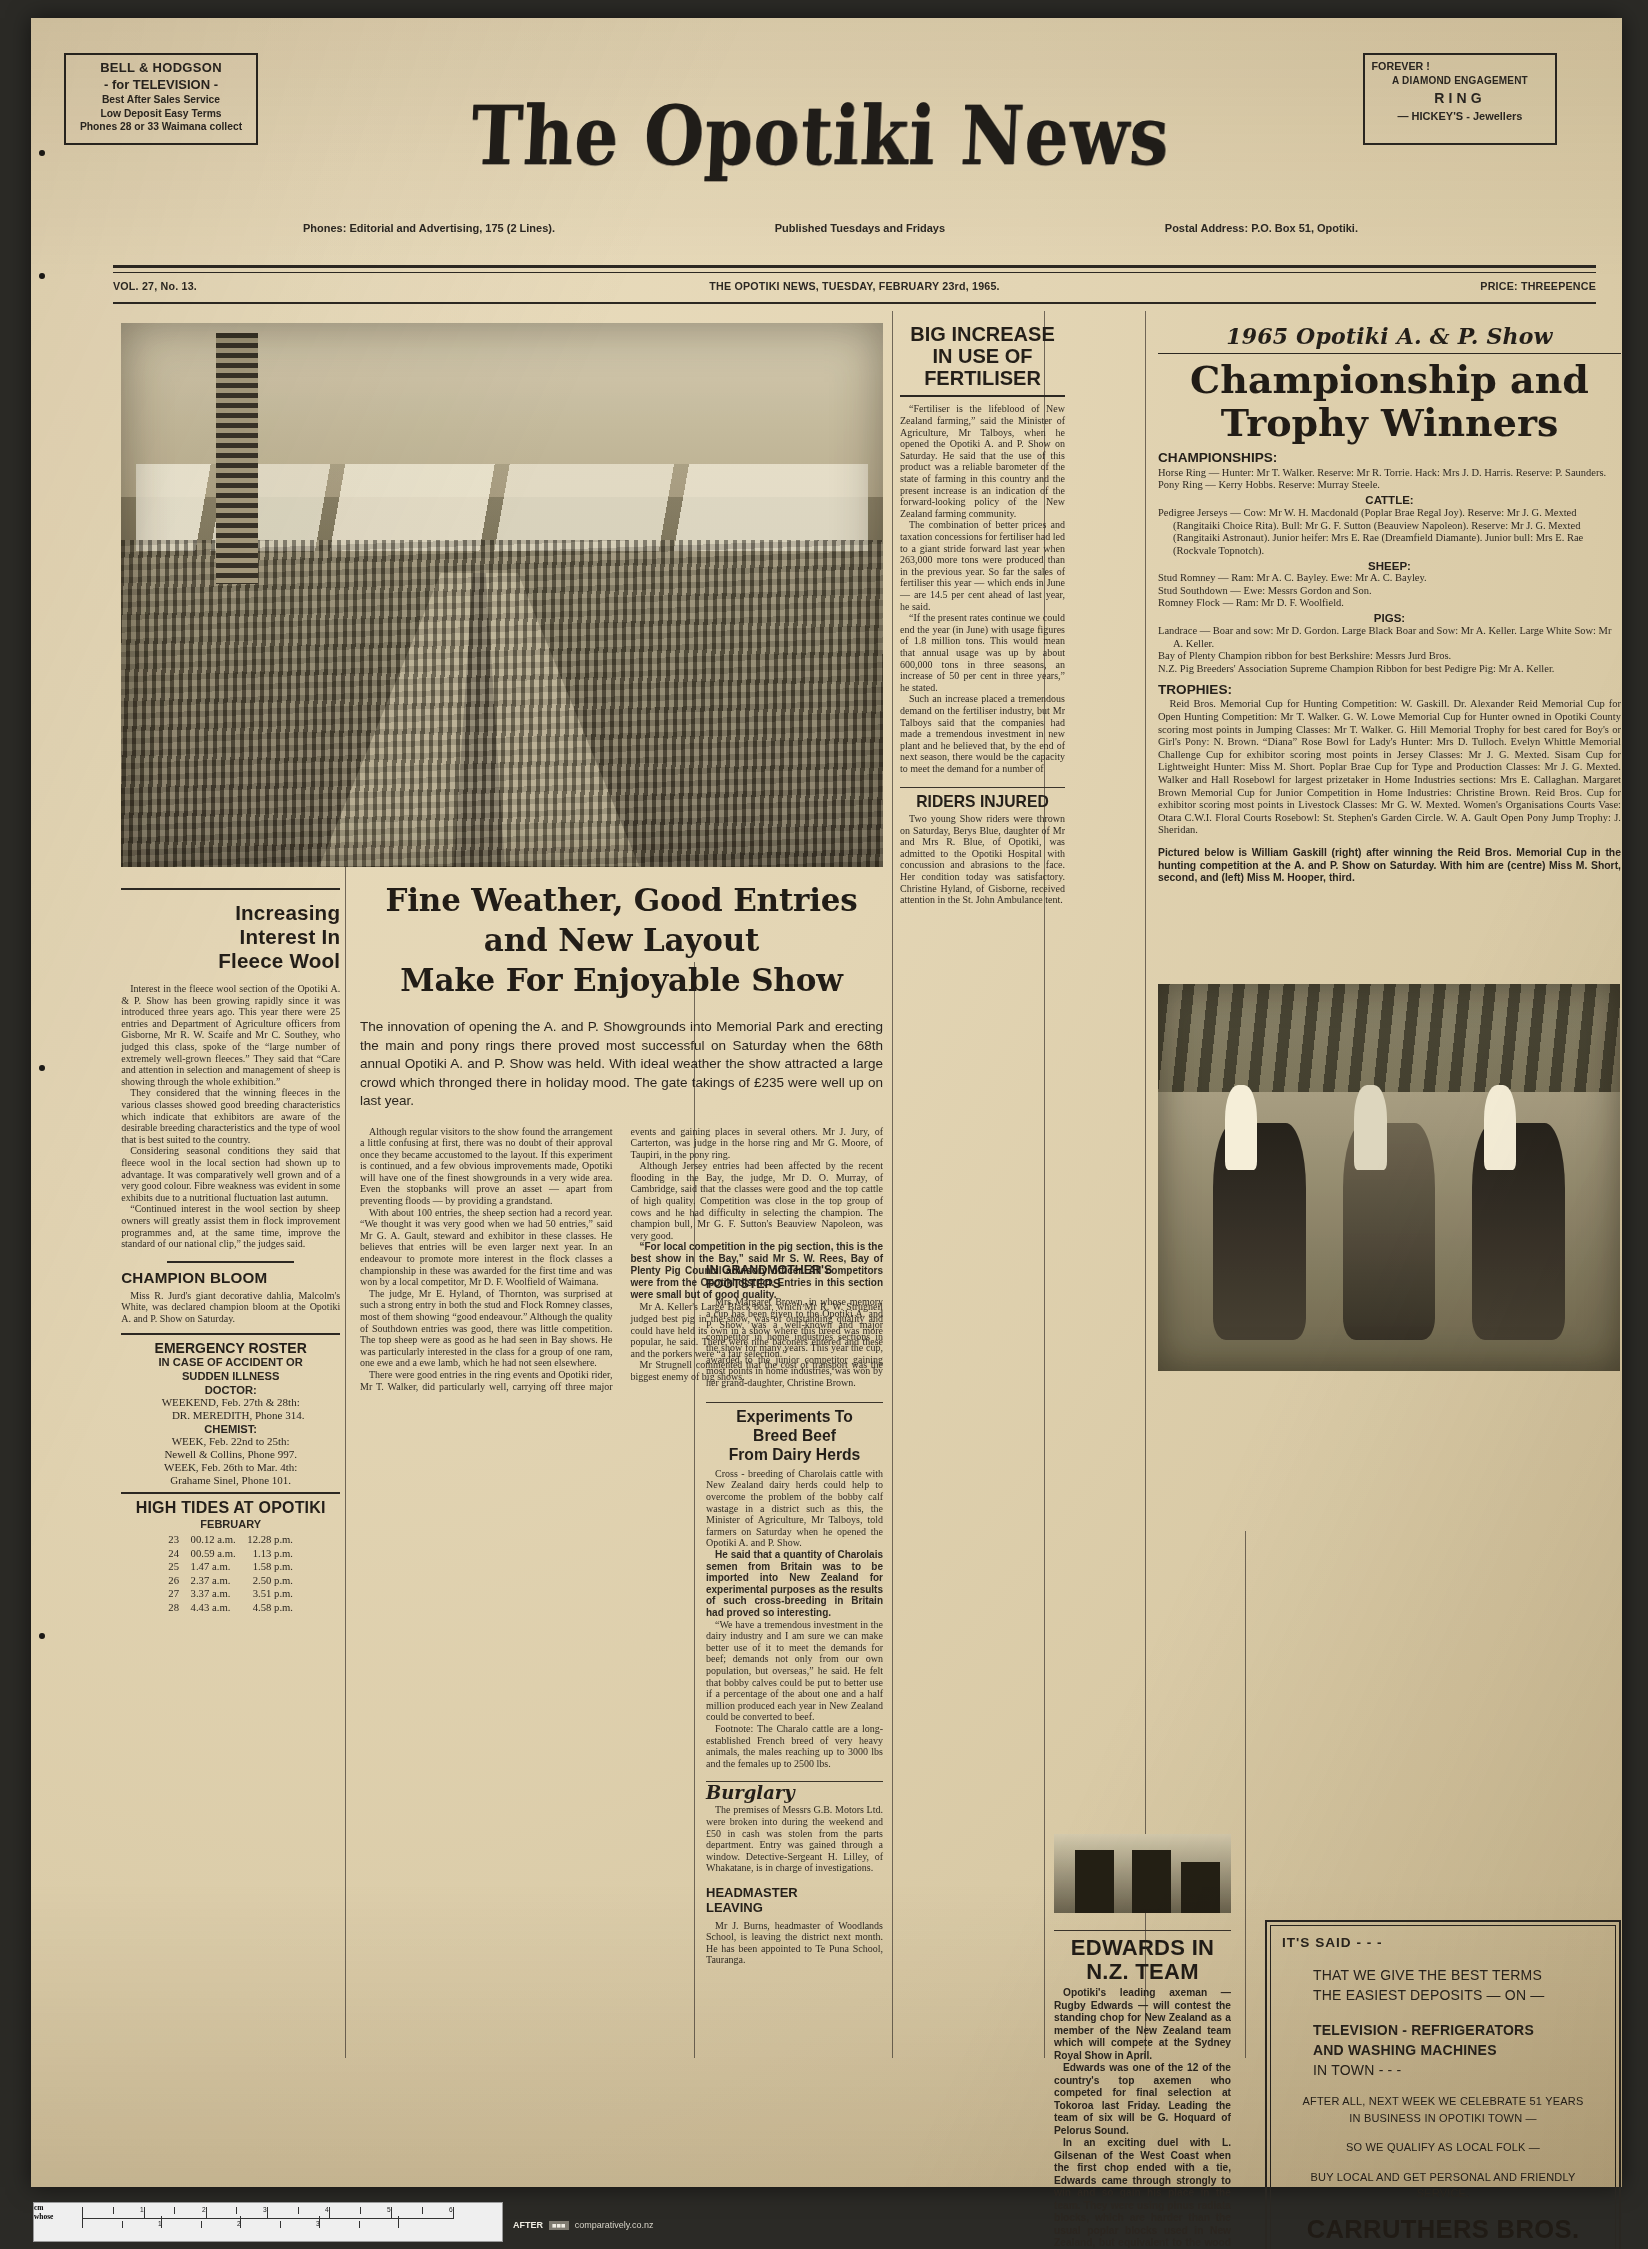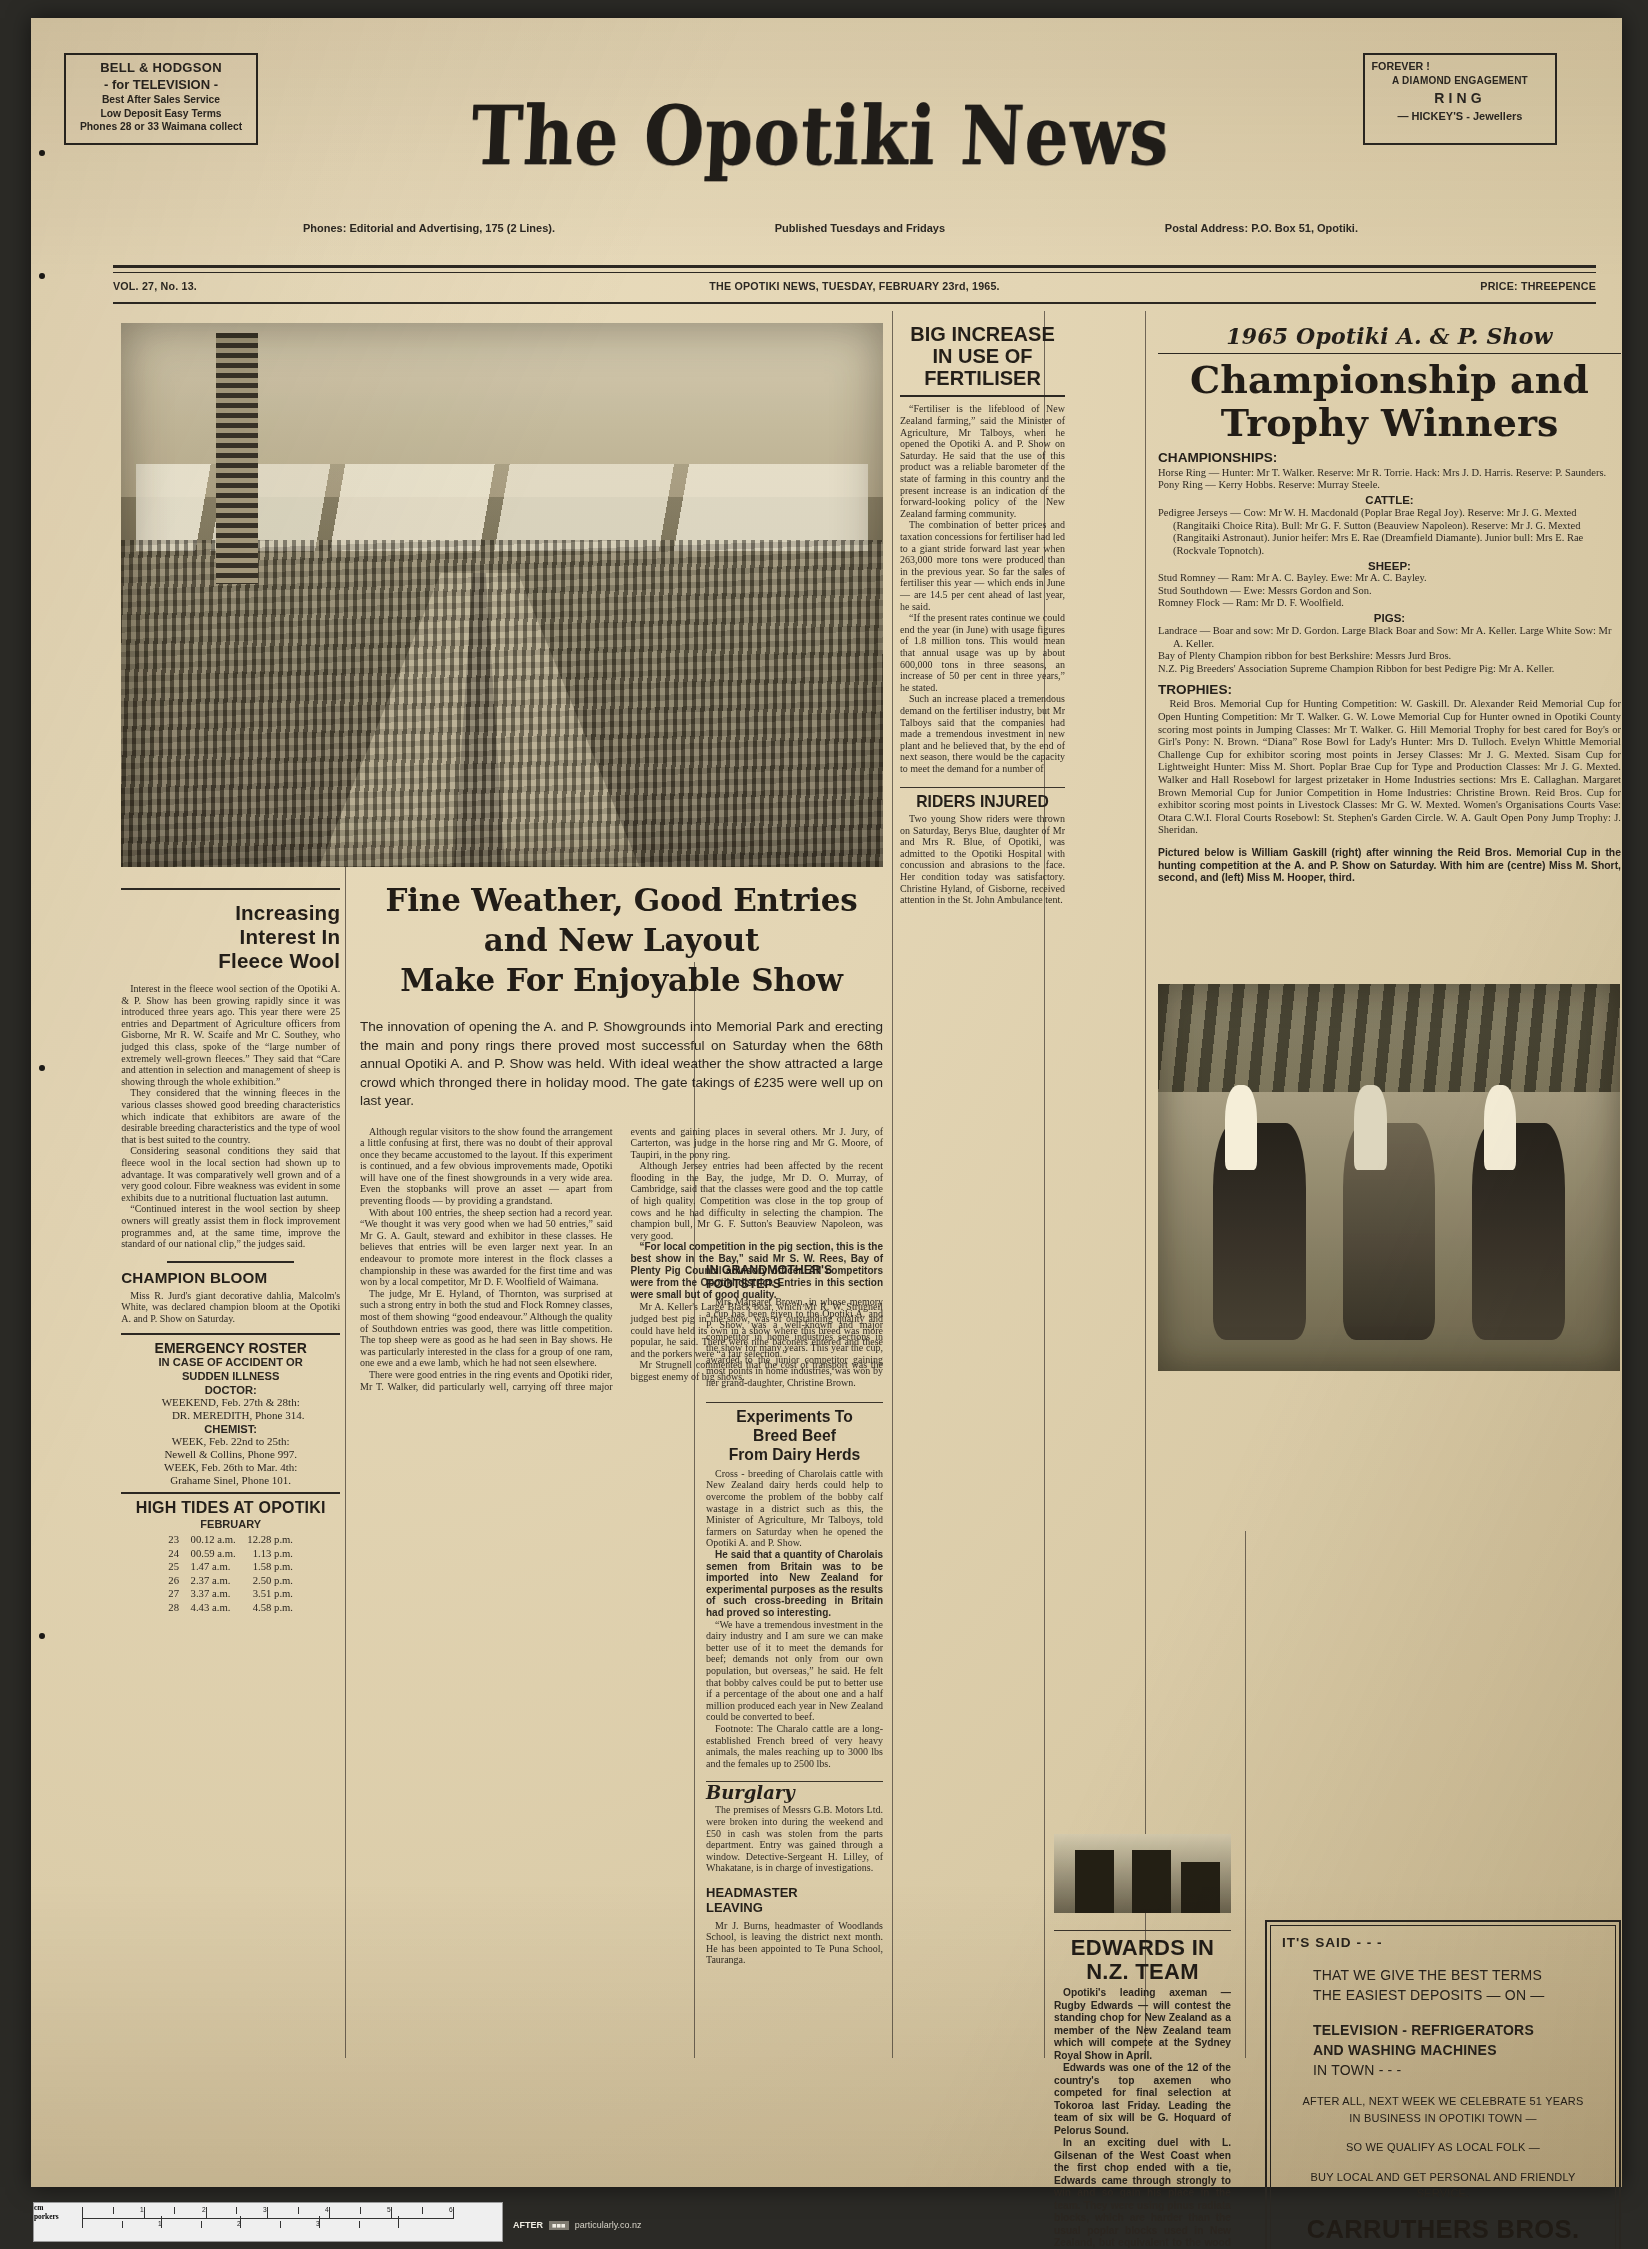--- a/index.html
+++ b/index.html
@@ -592,21 +592,21 @@
       <div class="l-d" style="margin-top:0;">SERVICE.</div>
       <div class="brand">CARRUTHERS BROS. LTD.</div>
 
     </div>
 
   </div>
 </div>
 
 <div id="scalebar">
   <div class="cm">cm</div>
-  <div class="inch">porkers</div>
+  <div class="inch">whose</div>
   <div class="ruler">
     <div class="axis"></div>
     <div class="tick maj" style="left:0px;"></div>
       <div class="tick" style="left:30.5px;"></div>
     <div class="tick maj" style="left:62px;"></div>
       <div class="tick" style="left:92px;"></div>
     <div class="tick maj" style="left:124px;"></div>
       <div class="tick" style="left:154px;"></div>
     <div class="tick maj" style="left:185px;"></div>
       <div class="tick" style="left:216px;"></div>
@@ -632,15 +632,15 @@
     <div class="lab" style="left:367px;top:-1.6px;">6</div>
     <div class="lab" style="left:76px;top:13px;">1</div>
     <div class="lab" style="left:155px;top:13px;">2</div>
     <div class="lab" style="left:234px;top:13px;">3</div>
   </div>
 </div>
 
 <div id="nzms">
   <span class="k">AFTER</span>
   <span class="box">■■■</span>
-  <span>particularly.co.nz</span>
+  <span>comparatively.co.nz</span>
 </div>
 
 
 </body></html>

